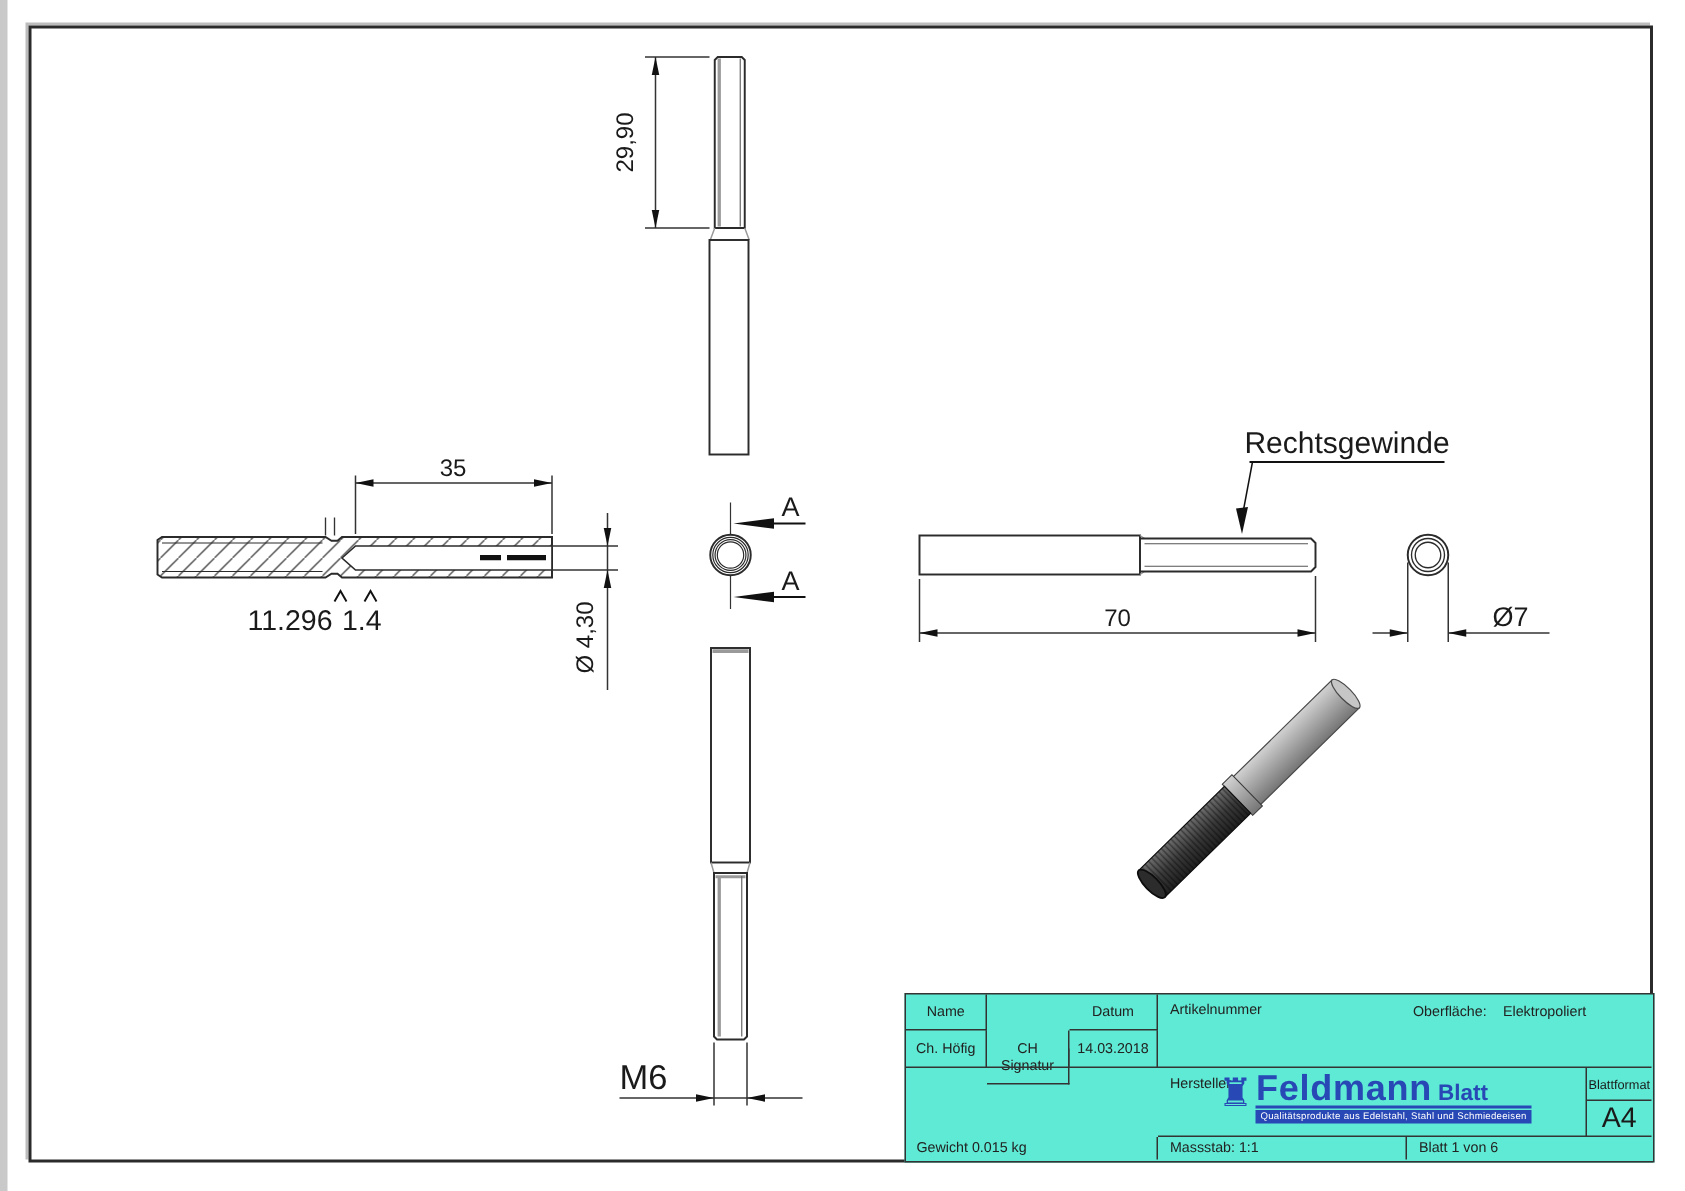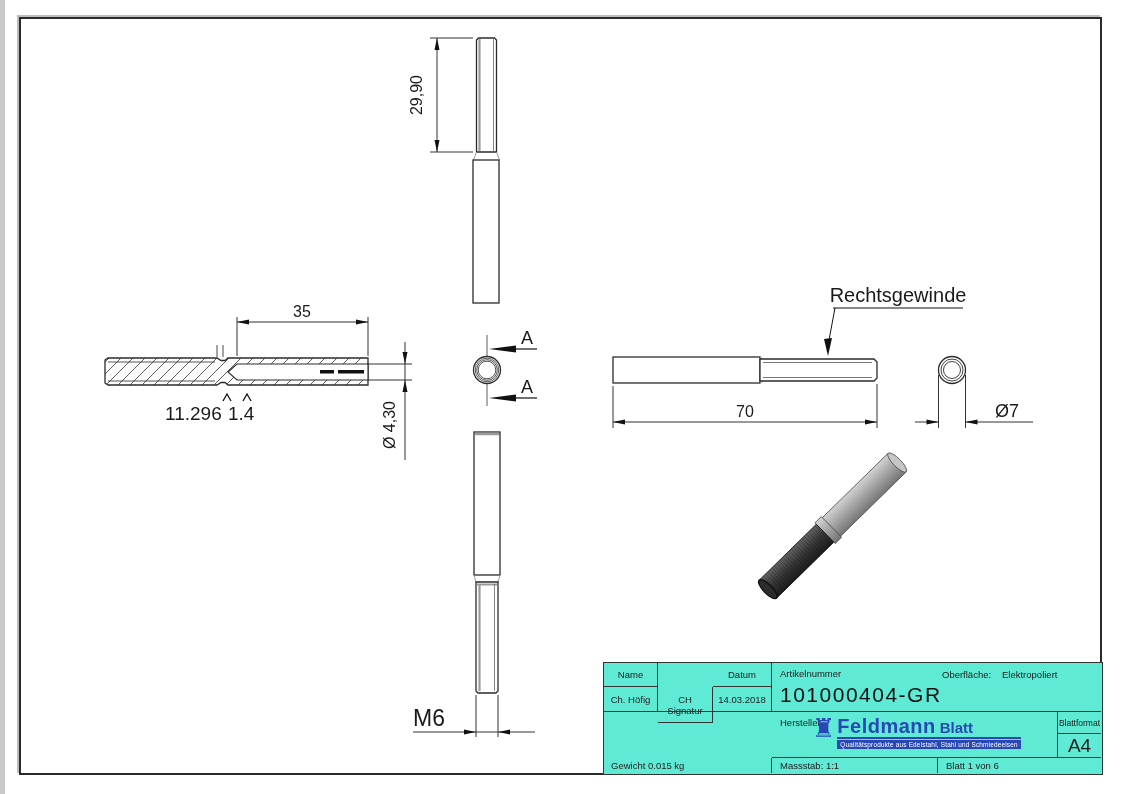--- a/index.html
+++ b/index.html
@@ -15,21 +15,21 @@
           box-sizing:border-box;background:#5eead4;font-size:10px;}
   .cell{position:absolute;box-sizing:border-box;border-color:#333;border-style:solid;border-width:0;}
   .br{border-right-width:1px;} .bb{border-bottom-width:1px;}
   .cc{display:flex;align-items:center;justify-content:center;}
   .small{font-size:9.5px;color:#222;}
   .artnum{font-size:21px;letter-spacing:1.5px;color:#111;}
   
   .logo{display:flex;align-items:flex-start;}
   .rook{font-size:26px;line-height:26px;color:#2748b5;margin-right:2px;}
   .brandline{border-bottom:2px solid #2748b5;display:flex;align-items:baseline;padding:0 2px 0 0;}
-  .brand{font-size:20px;font-weight:700;color:#2748b5;letter-spacing:.5px;line-height:22px;}
+  .brand{font-size:24px;font-weight:700;color:#2748b5;letter-spacing:.5px;line-height:22px;}
   .suffix{font-size:15px;font-weight:700;color:#2748b5;margin-left:4px;}
   .banner{background:#2748b5;color:#fff;font-size:6.4px;letter-spacing:.2px;
           padding:1px 3px;margin-top:1px;white-space:nowrap;}
 </style>
 </head>
 <body>
 
 <div id="stage">
   <div class="abs" id="edge-shade"></div>
   <div class="abs" id="frame"></div>
@@ -192,21 +192,20 @@
     <div class="cell cc small br bb" style="left:0;top:24px;width:54px;height:25px;">Ch. Höfig</div>
     <div class="cell cc small br bb" style="left:54px;top:24px;width:55px;height:25px;">CH</div>
     <div class="cell cc small br bb" style="left:109px;top:24px;width:59px;height:25px;">14.03.2018</div>
 
     <div class="cell br" style="left:0;top:95px;width:168px;height:15px;">
       <div class="small" style="position:absolute;left:7px;top:2px;">Gewicht 0.015 kg</div>
     </div>
 
     <div class="cell bb" style="left:168px;top:0;width:329px;height:49px;">
       <div class="small" style="position:absolute;left:8px;top:5px;">Artikelnummer</div>
-      <div class="artnum" style="position:absolute;left:8px;top:20px;">101000404-GR</div>
       <div class="small" style="position:absolute;left:170px;top:6px;">Oberfläche:</div>
       <div class="small" style="position:absolute;left:230px;top:6px;">Elektropoliert</div>
     </div>
 
     <div class="cell br bb" style="left:168px;top:49px;width:286px;height:46px;">
       <div class="small" style="position:absolute;left:8px;top:5px;">Hersteller</div>
       <div class="logo" style="position:absolute;left:40px;top:3px;">
         <div class="rook">♜</div>
         <div>
           <div class="brandline">

